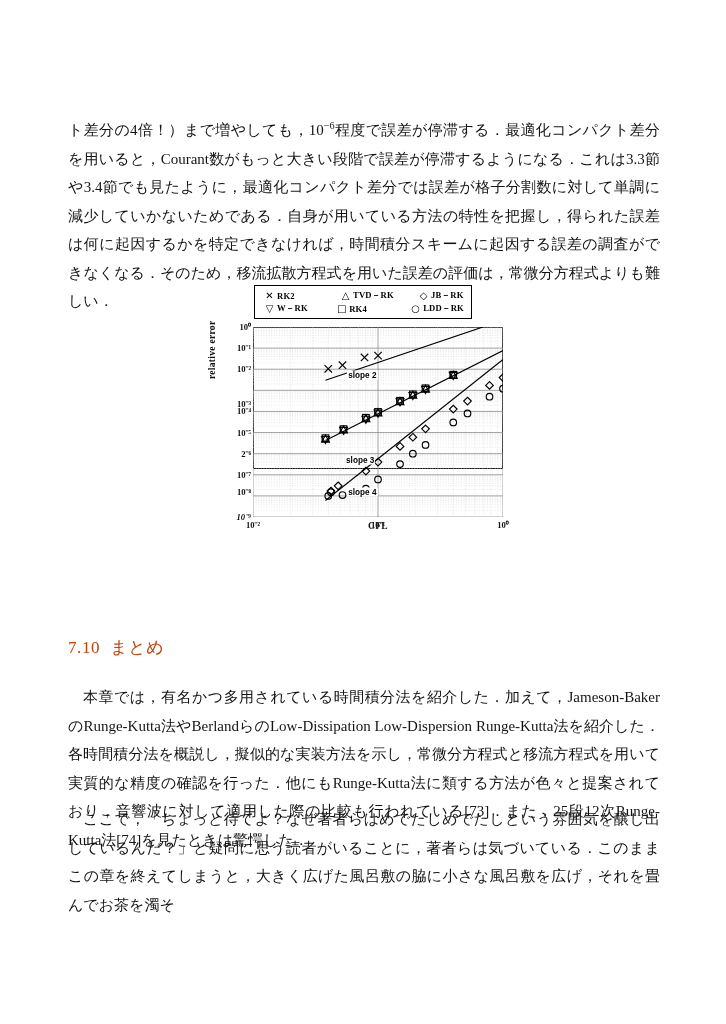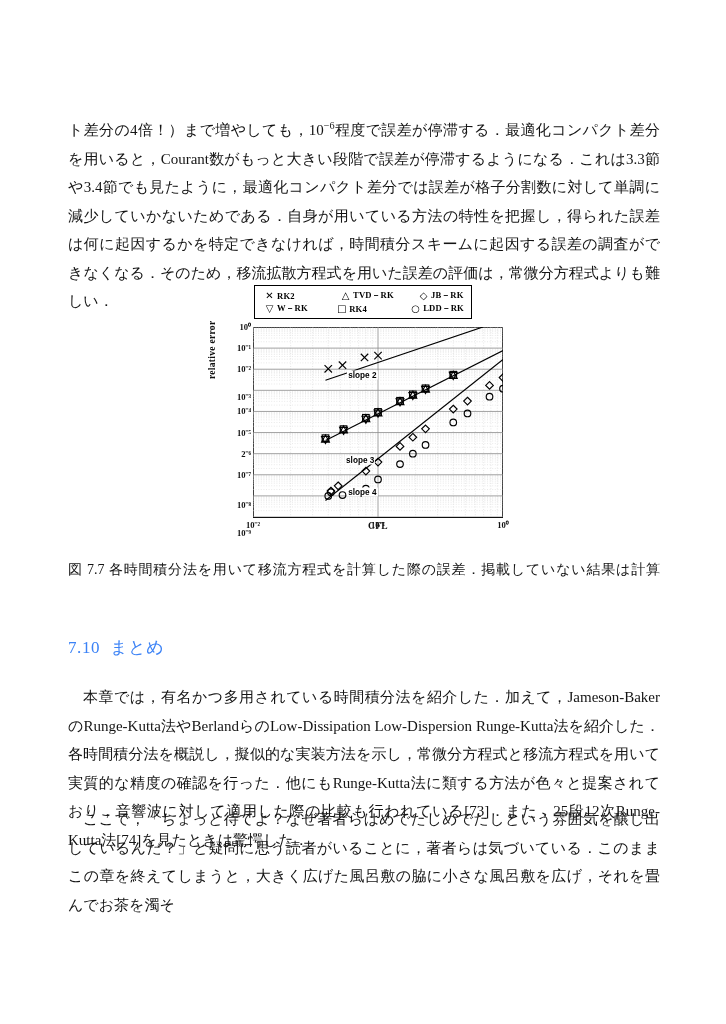--- a/index.html
+++ b/index.html
@@ -62,40 +62,40 @@
   .xtick{
     position:absolute;top:3px;font-size:8.6px;font-weight:bold;
     font-family:"Liberation Serif",serif;transform:translateX(-50%);
     white-space:nowrap;
   }
   .xlabel{
     position:absolute;width:100%;text-align:center;top:17px;
     font-size:9.5px;font-weight:bold;letter-spacing:.4px;
     font-family:"Liberation Serif",serif;
   }
-  .axes{position:absolute;left:40px;top:4px;width:250px;height:191px;}
+  .axes{position:absolute;left:40px;top:4px;width:250px;height:142px;}
   .frame{position:absolute;inset:0;border:1.4px solid #111;box-sizing:border-box;background:#fff;}
   .slope-label{
     position:absolute;font-size:8.2px;font-weight:bold;color:#000;
     font-family:"Liberation Sans",sans-serif;background:#fff;
     padding:0 1px;white-space:nowrap;transform:translate(-50%,-50%);
   }
 
   
   .caption{
     position:absolute;left:68px;top:556px;width:592px;
     font-size:14px;line-height:27px;text-align:center;color:#141414;
   }
   .caption .l1{text-align:justify;text-align-last:justify;}
   .caption .l2{text-align:center;}
 
   
   .section-head{
     position:absolute;left:68px;top:636px;
-    font-size:17px;letter-spacing:.6px;color:#3b82f6;
+    font-size:17px;letter-spacing:.6px;color:#c2410c;
   }
   .section-head .num{margin-right:10px;}
 </style>
 </head>
 <body>
 
 <div class="page">
 
 
   <div class="body-block" style="top:116px;">
@@ -135,27 +135,27 @@
           </div>
         </div>
       </div>
 
       <div class="plot-wrap">
         <div class="ylabel">relative error</div>
         <div class="ytick-col" id="yticks">
             <div class="ytick" style="top: 4px;">10⁰</div>
             <div class="ytick" style="top: 25.1111px;">10⁻¹</div>
             <div class="ytick" style="top: 46.2222px;">10⁻²</div>
-            <div class="ytick" style="top: 74px; text-align: right;">10⁻³</div>
+            <div class="ytick" style="top: 81px; text-align: right;">10⁻³</div>
             <div class="ytick" style="top: 88.4444px;">10⁻⁴</div>
             <div class="ytick" style="top: 109.556px;">10⁻⁵</div>
             <div class="ytick" style="top: 130.667px;">2⁻⁶</div>
             <div class="ytick" style="top: 151.778px;">10⁻⁷</div>
-            <div class="ytick" style="top: 182px; font-family: Liberation Serif, serif;">10⁻⁸</div>
-            <div class="ytick" style="top: 210px;">10⁻⁹</div>
+            <div class="ytick" style="top: 169px; font-family: Liberation Serif, serif;">10⁻⁸</div>
+            <div class="ytick" style="top: 194px; font-style: italic;">10⁻⁹</div>
           </div>
         <div class="axes" id="axes">
           <div class="frame"></div>
           <svg id="plot-svg" width="250" height="190" viewBox="0 0 250 190" style="position:absolute;left:0;top:0;">
               <line x1="0" y1="0" x2="0" y2="190" stroke="#8a8a8a" stroke-width="0.8" stroke-dasharray=""></line>
               <line x1="37.62874945799766" y1="0" x2="37.62874945799766" y2="190" stroke="#cfcfcf" stroke-width="0.5" stroke-dasharray="1,1.6"></line>
               <line x1="59.6401568399578" y1="0" x2="59.6401568399578" y2="190" stroke="#cfcfcf" stroke-width="0.5" stroke-dasharray="1,1.6"></line>
               <line x1="75.25749891599531" y1="0" x2="75.25749891599531" y2="190" stroke="#cfcfcf" stroke-width="0.5" stroke-dasharray="1,1.6"></line>
               <line x1="87.37125054200234" y1="0" x2="87.37125054200234" y2="190" stroke="#cfcfcf" stroke-width="0.5" stroke-dasharray="1,1.6"></line>
               <line x1="97.26890629795545" y1="0" x2="97.26890629795545" y2="190" stroke="#cfcfcf" stroke-width="0.5" stroke-dasharray="1,1.6"></line>
@@ -322,21 +322,20 @@
             <div class="xtick" style="left: 165px; top: 196px;">10⁻¹</div>
             <div class="xtick" style="left: 290px; top: 196px;">10⁰</div>
           </div>
         <div class="xlabel" style="left:40px;width:250px;top:198px;">CFL</div>
       </div>
 
     </div>
   </div>
 
   <div class="caption">
-    <div class="l1">図 7.7 各時間積分法を用いて移流方程式を計算した際の誤差．掲載していない結果は計算</div>
   </div>
 
   <div class="section-head">
     <span class="num">7.10</span><span>まとめ</span>
   </div>
 
   <div class="body-block" style="top:683px;">
     <div class="para indent">本章では，有名かつ多用されている時間積分法を紹介した．加えて，Jameson-BakerのRunge-Kutta法やBerlandらのLow-Dissipation Low-Dispersion Runge-Kutta法を紹介した．各時間積分法を概説し，擬似的な実装方法を示し，常微分方程式と移流方程式を用いて実質的な精度の確認を行った．他にもRunge-Kutta法に類する方法が色々と提案されており，音響波に対して適用した際の比較も行われている[73]．また，25段12次Runge-Kutta法[74]を見たときは驚愕した．</div>
   </div>
 

